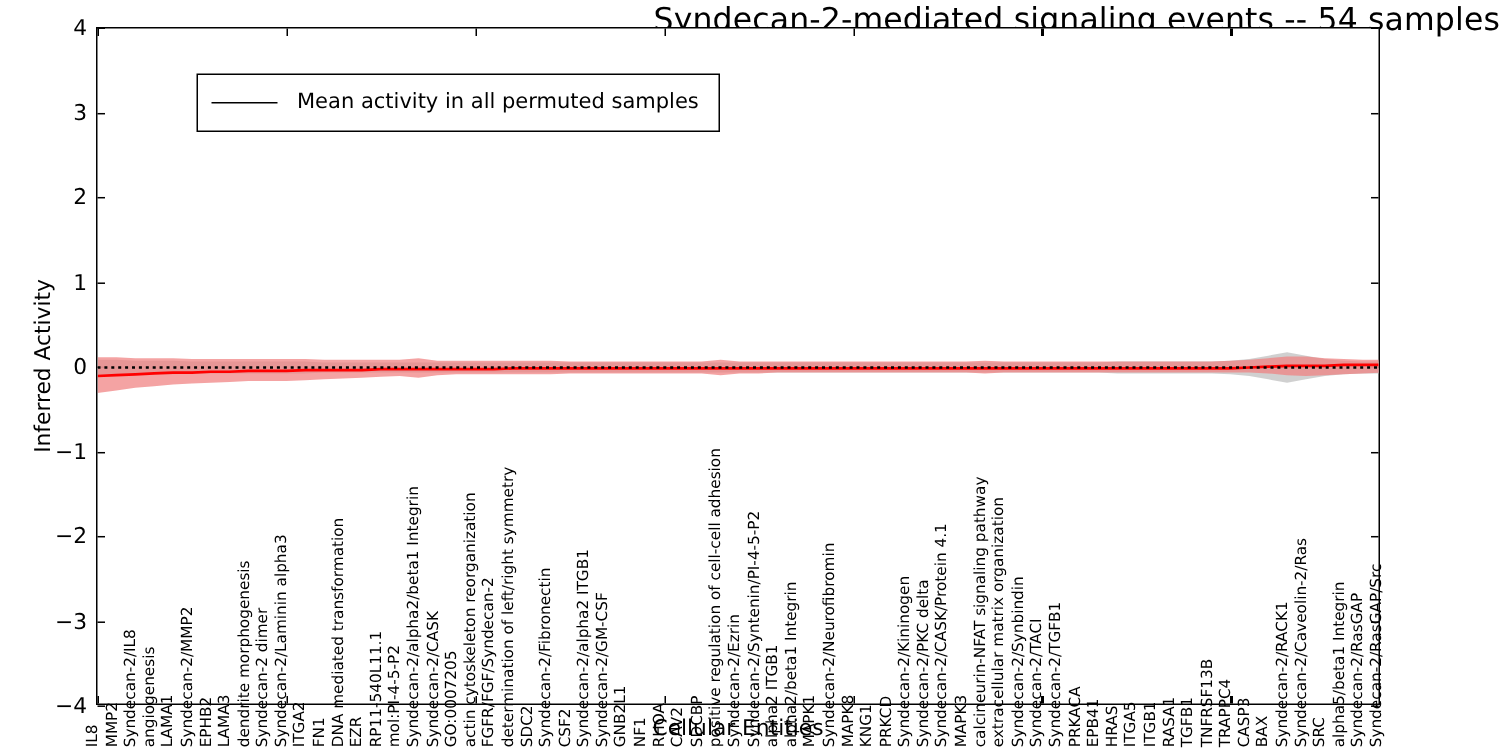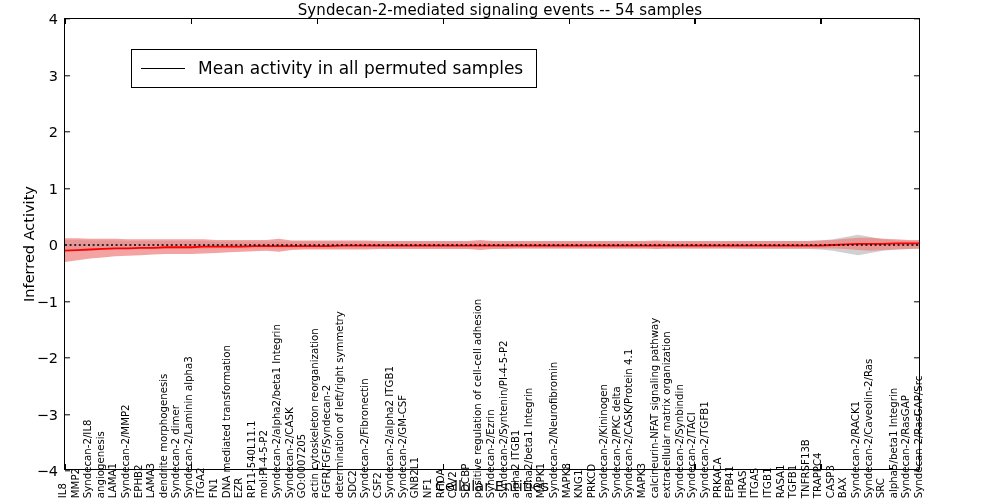--- a/index.html
+++ b/index.html
@@ -1,22 +1,22 @@
 <!DOCTYPE html>
 <html><head>
 <meta charset="utf-8">
 <style>
   html,body{margin:0;padding:0;background:#ffffff;}
   body{width:1000px;height:500px;overflow:hidden;
        font-family:"DejaVu Sans","Liberation Sans",sans-serif;color:#000;}
   #root{position:relative;width:1000px;height:500px;}
 
   
-  .title{position:absolute;left:0;top:1px;width:1000px;text-align:center;
-         font-size:15px;letter-spacing:.1px;}
+  .title{position:absolute;left:0;top:1px;width:1000px;text-align:right;
+         font-size:21px;letter-spacing:.1px;}
 
   
   .axes{position:absolute;left:64px;top:18px;width:856px;height:452px;
         border:1.4px solid #000;box-sizing:border-box;background:#fff;}
   .plotclip{position:absolute;inset:0;overflow:hidden;}
 
   
   .ylabel{position:absolute;left:-36px;top:50%;
           transform:translate(-50%,-50%) rotate(-90deg);
           transform-origin:center center;white-space:nowrap;font-size:14.5px;}
@@ -36,21 +36,21 @@
        white-space:nowrap;transform-origin:left bottom;
        transform:rotate(-90deg);}
 
   
   .legend{position:absolute;left:66px;top:30px;
           border:1.3px solid #000;background:#fff;padding:5px 13px 6px 9px;
           box-sizing:border-box;}
   .legrow{display:flex;align-items:center;height:26px;}
   .legline{width:44px;height:0;border-top:1.6px solid #000;margin-right:13px;}
   .legline.red{border-top-color:#ff0000;}
-  .legtxt{font-size:17px;white-space:nowrap;}
+  .legtxt{font-size:14px;white-space:nowrap;}
 </style>
 </head>
 <body>
 
 <div id="root">
 
   <div class="title">Syndecan-2-mediated signaling events -- 54 samples</div>
 
   <div class="axes">
     <div class="ylabel">Inferred Activity</div>

